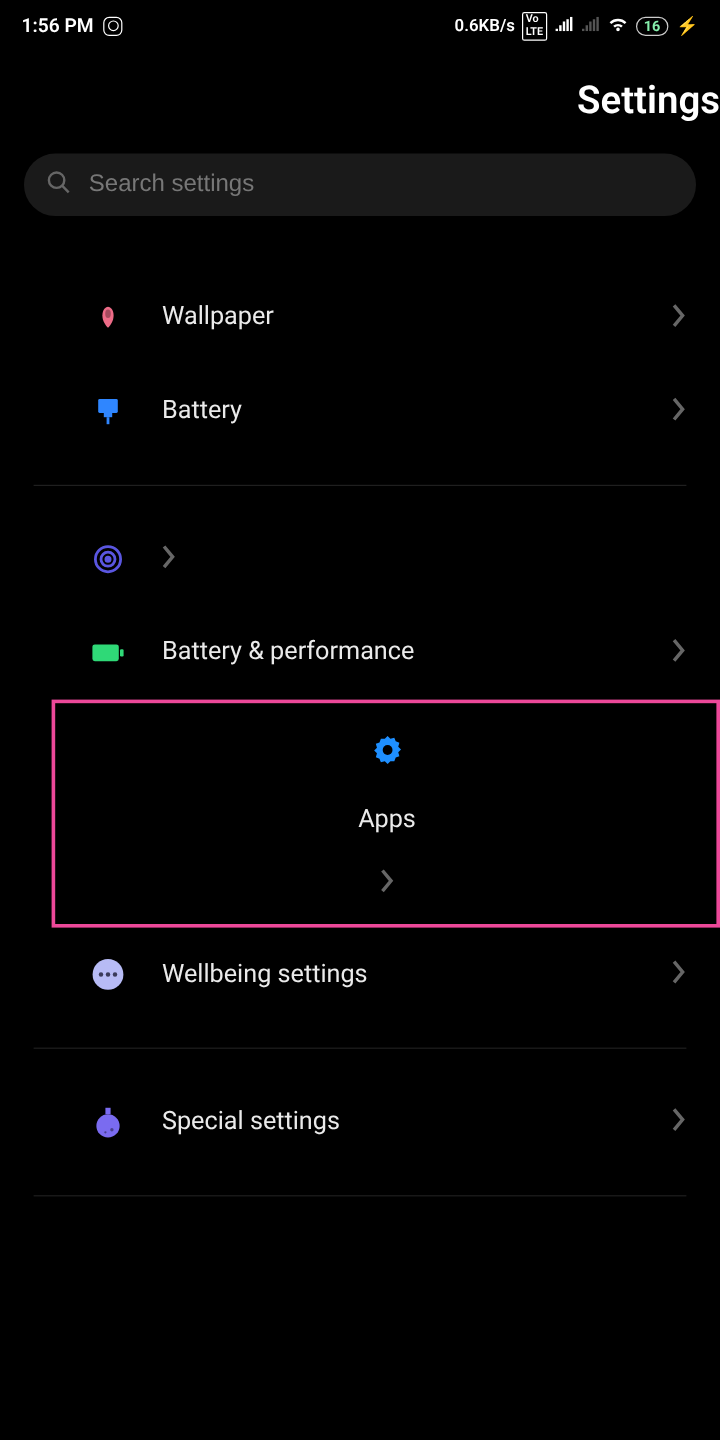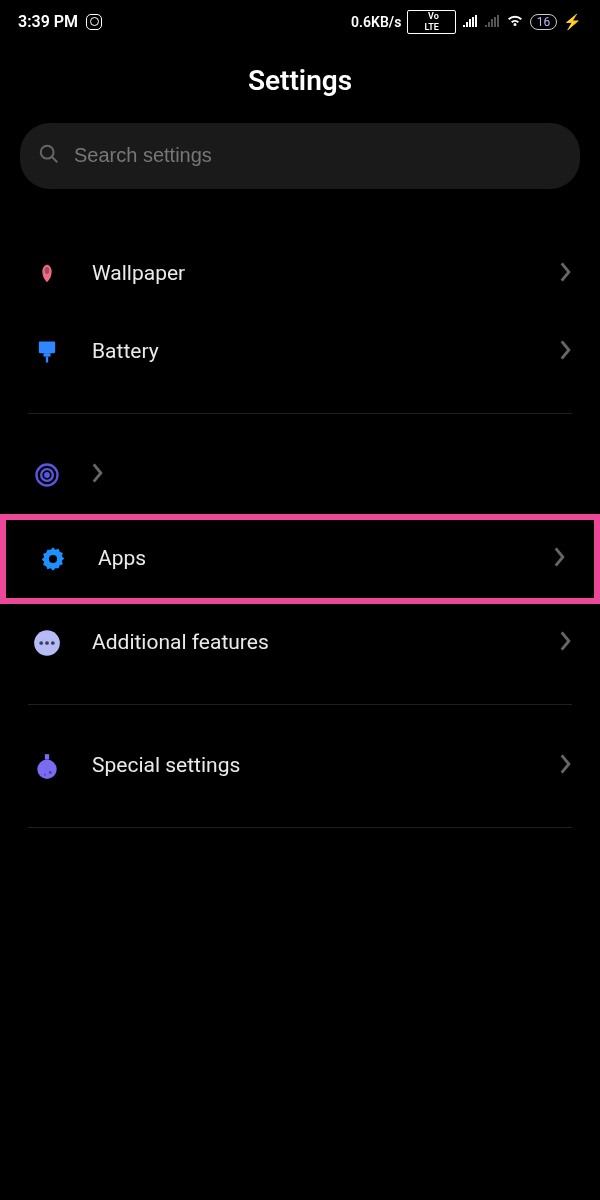--- a/index.html
+++ b/index.html
@@ -24,52 +24,52 @@
   .battery-pill {
     border: 1.5px solid #ccc;
     border-radius: 9px;
     padding: 0 6px;
     font-size: 12px;
     display: inline-flex;
     align-items: center;
     gap: 2px;
     font-weight: 500;
   }
-  .battery-pill .pct { color: #c4b5fd; font-weight: 400; }
+  .battery-pill .pct { color: #86efac; font-weight: 700; }
   .instagram-icon {
     width: 16px; height: 16px; border: 1.6px solid #fff; border-radius: 5px;
     display: inline-flex; align-items: center; justify-content: center;
   }
   .instagram-icon::after { content:""; width:7px; height:7px; border:1.6px solid #fff; border-radius:50%; }
   .page-title {
-    text-align: center;
-    font-size: 28px;
+    text-align: right;
+    font-size: 32px;
     font-weight: 600;
     padding: 24px 0 26px;
   }
   .search-bar {
     margin: 0 20px 10px;
     background: #1a1a1a;
     border-radius: 30px;
-    height: 66px;
+    height: 52px;
     display: flex;
     align-items: center;
     padding: 0 18px;
     gap: 14px;
   }
   .search-bar input {
     flex: 1;
     background: transparent;
     border: none;
     outline: none;
     color: #777;
     font-size: 20px;
   }
   .search-bar input::placeholder { color: #777; }
-  .list { padding: 8px 0; }
+  .list { padding: 8px 0; margin-left: 43px; }
   .row {
     display: flex;
     align-items: center;
     padding: 22px 28px 22px 30px;
     gap: 28px;
     position: relative;
   }
   .row .icon-slot {
     width: 34px; height: 34px;
     display: flex; align-items: center; justify-content: center;
@@ -85,35 +85,36 @@
   .row .chev {
     color: #666;
     flex-shrink: 0;
   }
   .divider {
     height: 1px;
     background: #1f1f1f;
     margin: 14px 28px;
   }
   .highlight-box {
-    border: 6px solid #ec4899;
+    border: 3px solid #ec4899;
+    flex-direction: column;
   }
   .spacer-top { height: 28px; }
 </style>
 </head>
 <body>
 
 <div class="status-bar">
   <div class="status-left">
-    <span>3:39 PM</span>
+    <span>1:56 PM</span>
     <span class="instagram-icon"></span>
   </div>
   <div class="status-right">
     <span>0.6KB/s</span>
-    <span style="font-size:9px;border:1px solid #fff;border-radius:2px;padding:0 16px;line-height:1.2;text-align:right;">Vo<br>LTE</span>
+    <span style="font-size:9px;border:1px solid #fff;border-radius:2px;padding:0 2px;line-height:1.2;">Vo<br>LTE</span>
     <span>
       <svg width="16" height="12" viewBox="0 0 16 12">
           <path d="M1 10h2v2H1zM4 7h2v5H4zM7 4h2v8H7zM10 2h2v10h-2zM13 0h2v12h-2z" fill="#fff"></path>
         </svg>
     </span>
     <span>
       <svg width="16" height="12" viewBox="0 0 16 12">
           <path d="M1 10h2v2H1zM4 7h2v5H4zM7 4h2v8H7zM10 2h2v10h-2zM13 0h2v12h-2z" fill="#555"></path>
         </svg>
     </span>
@@ -184,20 +185,32 @@
           <circle cx="12" cy="12" r="9"></circle>
           <circle cx="12" cy="12" r="5"></circle>
           <circle cx="12" cy="12" r="1.5" fill="#5a56e0"></circle>
         </svg>
     </span>
     <span class="chev"><svg width="12" height="20" viewBox="0 0 8 14" fill="none" stroke="#666" stroke-width="2">
           <path d="M1 1l5 6-5 6"></path>
         </svg></span>
   </div>
 
+  <div class="row">
+    <span class="icon-slot">
+      <svg width="30" height="20" viewBox="0 0 30 20">
+          <rect x="2" y="3" width="22" height="14" rx="2" fill="#2fd977"></rect>
+          <rect x="25" y="7" width="3" height="6" rx="1" fill="#2fd977"></rect>
+        </svg>
+    </span>
+    <span class="label">Battery &amp; performance</span>
+    <span class="chev"><svg width="12" height="20" viewBox="0 0 8 14" fill="none" stroke="#666" stroke-width="2">
+          <path d="M1 1l5 6-5 6"></path>
+        </svg></span>
+  </div>
 
   <div class="row highlight-box">
     <span class="icon-slot">
       <svg width="28" height="28" viewBox="0 0 24 24">
           <path fill="#1e8fff" d="M12 2l2 2 2.8-.8 1 2.6 2.6 1-.8 2.8 2 2-2 2 .8 2.8-2.6 1-1 2.6L14 20l-2 2-2-2-2.8.8-1-2.6-2.6-1 .8-2.8-2-2 2-2-.8-2.8 2.6-1 1-2.6L10 4z"></path>
           <circle cx="12" cy="12" r="3.5" fill="#000"></circle>
         </svg>
     </span>
     <span class="label">Apps</span>
     <span class="chev"><svg width="12" height="20" viewBox="0 0 8 14" fill="none" stroke="#666" stroke-width="2">
@@ -207,21 +220,21 @@
 
   <div class="row">
     <span class="icon-slot">
       <svg width="28" height="28" viewBox="0 0 24 24">
           <circle cx="12" cy="12" r="11" fill="#b7bbf5"></circle>
           <circle cx="7" cy="12" r="1.6" fill="#3a3a5a"></circle>
           <circle cx="12" cy="12" r="1.6" fill="#3a3a5a"></circle>
           <circle cx="17" cy="12" r="1.6" fill="#3a3a5a"></circle>
         </svg>
     </span>
-    <span class="label">Additional features</span>
+    <span class="label">Wellbeing settings</span>
     <span class="chev"><svg width="12" height="20" viewBox="0 0 8 14" fill="none" stroke="#666" stroke-width="2">
           <path d="M1 1l5 6-5 6"></path>
         </svg></span>
   </div>
 
 </div>
 
 <div class="divider"></div>
 
 <div class="list">

